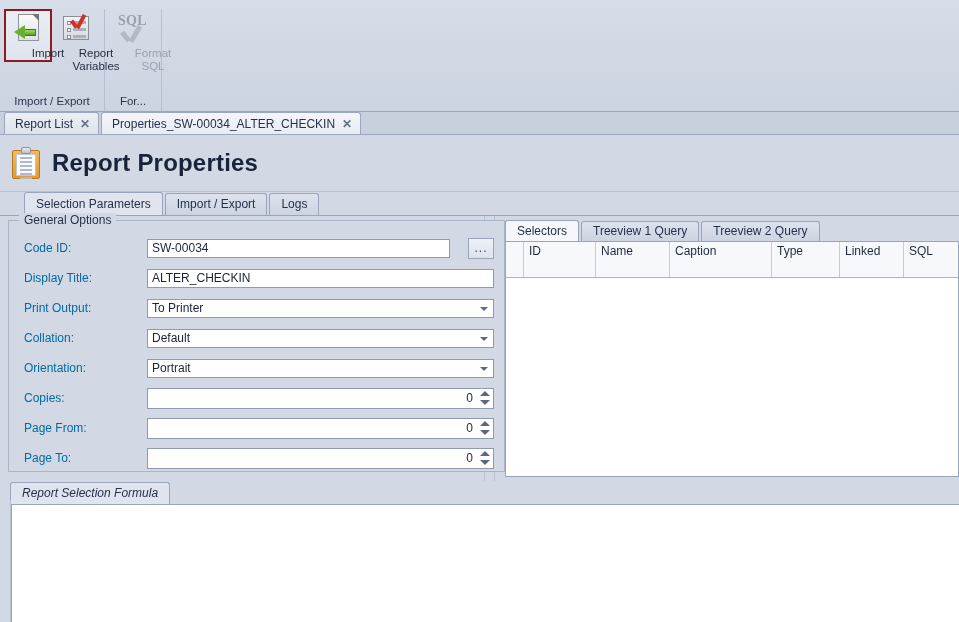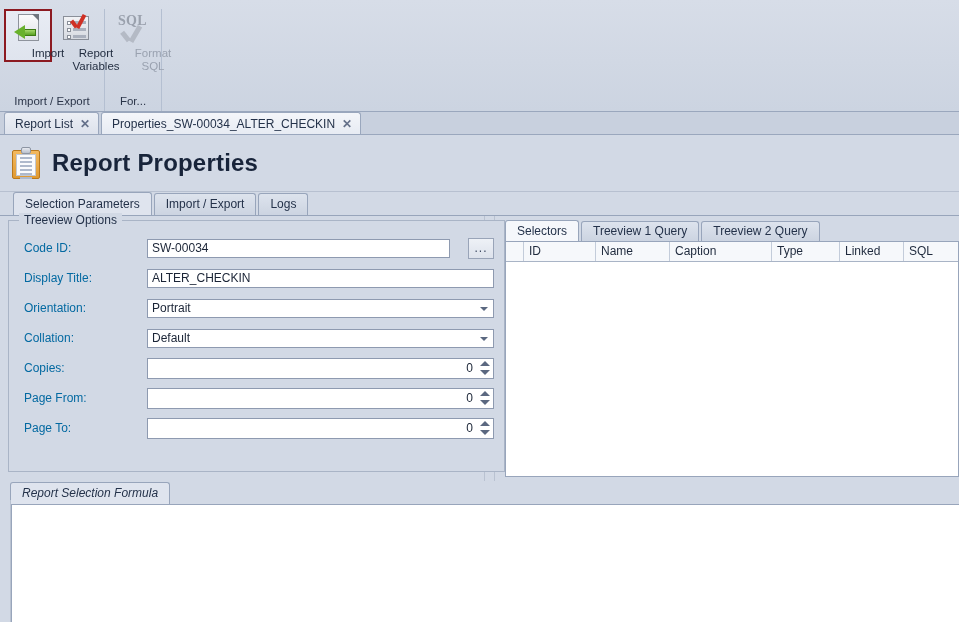--- a/index.html
+++ b/index.html
@@ -174,21 +174,21 @@
   }
   .page-title {
     font-size: 24px; font-weight: bold; color: #18243a;
     letter-spacing: .2px;
   }
 
   
   .sub-tabs {
     height: 23px;
     display: flex; align-items: flex-end;
-    padding-left: 13px;
+    padding-left: 24px;
     background: #d2d9e5;
   }
   .sub-tab {
     height: 22px; line-height: 21px;
     padding: 0 11px;
     font-size: 12px; color: #24324a;
     background: linear-gradient(to bottom,#dde3ed,#ccd4e1);
     border: 1px solid #98a5bb; border-bottom: none;
     border-top-left-radius: 3px; border-top-right-radius: 3px;
     margin-right: 2px; cursor: default;
@@ -298,21 +298,21 @@
     margin-right: 2px; cursor: default;
   }
   .rp-tab.active { background: #f5f7fb; height: 21px; line-height: 20px; }
   .grid {
     flex: 1; margin-left: 6px;
     background: #ffffff;
     border: 1px solid #98a5bb;
     display: flex; flex-direction: column;
     overflow: hidden;
   }
-  .grid-head { display: flex; height: 20px; background: #f6f8fb; border-bottom: 1px solid #a9b4c6; }
+  .grid-head { display: flex; height: 36px; background: #f6f8fb; border-bottom: 1px solid #a9b4c6; }
   .gh {
     border-right: 1px solid #c3ccda;
     font-size: 12px; color: #1f2a3d;
     line-height: 19px; padding-left: 5px;
     overflow: hidden; white-space: nowrap;
     cursor: default;
   }
   .grid-body { flex: 1; background: #fff; }
 
   
@@ -442,53 +442,62 @@
   <div class="sub-tabs">
     <div class="sub-tab active">Selection Parameters</div>
     <div class="sub-tab">Import / Export</div>
     <div class="sub-tab">Logs</div>
   </div>
 
   <div class="middle">
 
     <div class="left-pane">
       <fieldset class="groupbox">
-        <legend>Treeview Options</legend>
+        <legend>General Options</legend>
 
         <div class="frow">
           <div class="lab">Code ID:</div>
           <div class="ctrl-wrap">
             <div class="txtbox codeid">SW-00034</div>
             <div class="btn-dots">...</div>
           </div>
         </div>
 
         <div class="frow">
           <div class="lab">Display Title:</div>
           <div class="ctrl-wrap">
             <div class="txtbox full">ALTER_CHECKIN</div>
           </div>
         </div>
 
+        <div class="frow">
+          <div class="lab">Print Output:</div>
+          <div class="ctrl-wrap">
+            <div class="combo">
+              <span>To Printer</span>
+              <span class="arrow"></span>
+            </div>
+          </div>
+        </div>
+
+        <div class="frow">
+          <div class="lab">Collation:</div>
+          <div class="ctrl-wrap">
+            <div class="combo">
+              <span>Default</span>
+              <span class="arrow"></span>
+            </div>
+          </div>
+        </div>
 
         <div class="frow">
           <div class="lab">Orientation:</div>
           <div class="ctrl-wrap">
             <div class="combo">
               <span>Portrait</span>
-              <span class="arrow"></span>
-            </div>
-          </div>
-        </div>
-
-        <div class="frow">
-          <div class="lab">Collation:</div>
-          <div class="ctrl-wrap">
-            <div class="combo">
-              <span>Default</span>
               <span class="arrow"></span>
             </div>
           </div>
         </div>
 
         <div class="frow">
           <div class="lab">Copies:</div>
           <div class="ctrl-wrap">
             <div class="spin">
               <span class="val">0</span>

